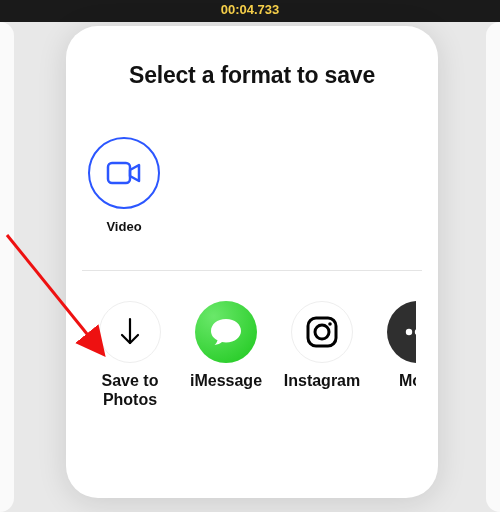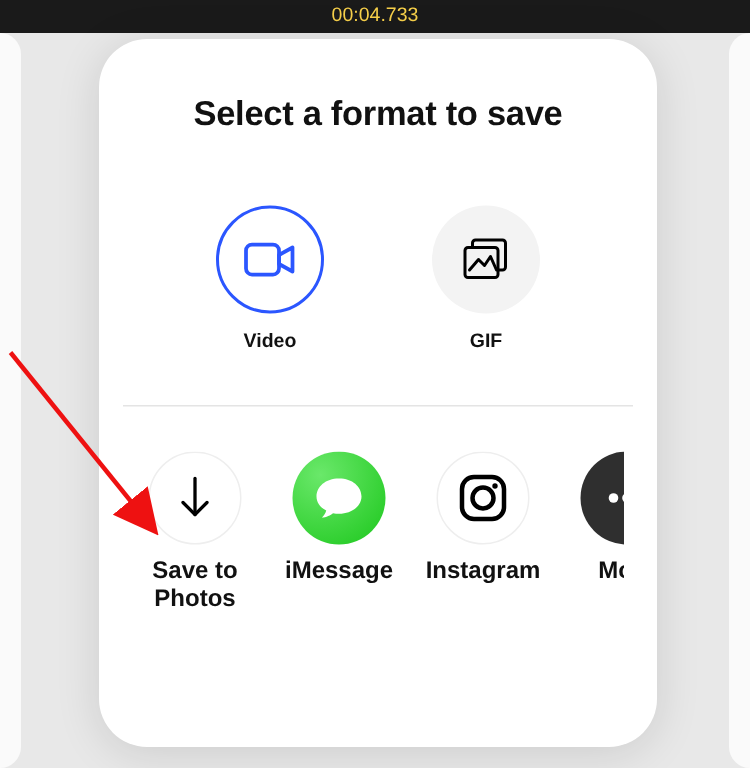--- a/index.html
+++ b/index.html
@@ -15,21 +15,21 @@
       top: 0; left: 0; right: 0;
       height: 22px;
       background: #1a1a1a;
       display: flex;
       justify-content: center;
       align-items: flex-start;
     }
     .time-label {
       color: #f7d04a;
       font-size: 13px;
-      font-weight: 400;
+      font-weight: 700;
       padding-top: 2px;
     }
     .bg-cards {
       position: absolute;
       top: 22px; left: 0; right: 0; bottom: 0;
       display: flex;
       gap: 20px;
       padding: 0;
     }
     .bg-card {
@@ -54,21 +54,20 @@
     .title {
       font-size: 23px;
       font-weight: 700;
       text-align: center;
       color: #111;
       letter-spacing: -.2px;
       margin-bottom: 48px;
     }
     .formats {
       display: flex;
-      justify-content: center;
       gap: 72px;
       margin-bottom: 36px;
     }
     .format-item {
       display: flex;
       flex-direction: column;
       align-items: center;
       gap: 10px;
       cursor: pointer;
     }
@@ -154,30 +153,20 @@
   <div class="formats">
     <div class="format-item">
       <div class="circle selected">
         <svg width="36" height="26" viewBox="0 0 36 26" fill="none" stroke="#2b56ff" stroke-width="2.5" stroke-linejoin="round">
           <rect x="2" y="3" width="22" height="20" rx="4"></rect>
           <path d="M24 10 L33 5 V21 L24 16 Z"></path>
         </svg>
       </div>
       <span class="fmt-label">Video</span>
     </div>
-    <div class="format-item">
-      <div class="circle plain">
-        <svg width="34" height="30" viewBox="0 0 34 30" fill="none" stroke="#000" stroke-width="2" stroke-linejoin="round">
-          <rect x="8" y="2" width="22" height="20" rx="2"></rect>
-          <rect x="3" y="7" width="22" height="20" rx="2" fill="#f3f3f3"></rect>
-          <path d="M6 22 L12 15 L16 19 L20 13 L24 22" stroke-linecap="round"></path>
-        </svg>
-      </div>
-      <span class="fmt-label">GIF</span>
-    </div>
   </div>
 
   <div class="divider"></div>
 
   <div class="shares">
     <div class="share-item">
       <div class="share-circle outlined">
         <svg width="24" height="32" viewBox="0 0 24 32" fill="none" stroke="#000" stroke-width="2.2" stroke-linecap="round" stroke-linejoin="round">
           <line x1="12" y1="3" x2="12" y2="27"></line>
           <polyline points="4,19 12,27 20,19"></polyline>

